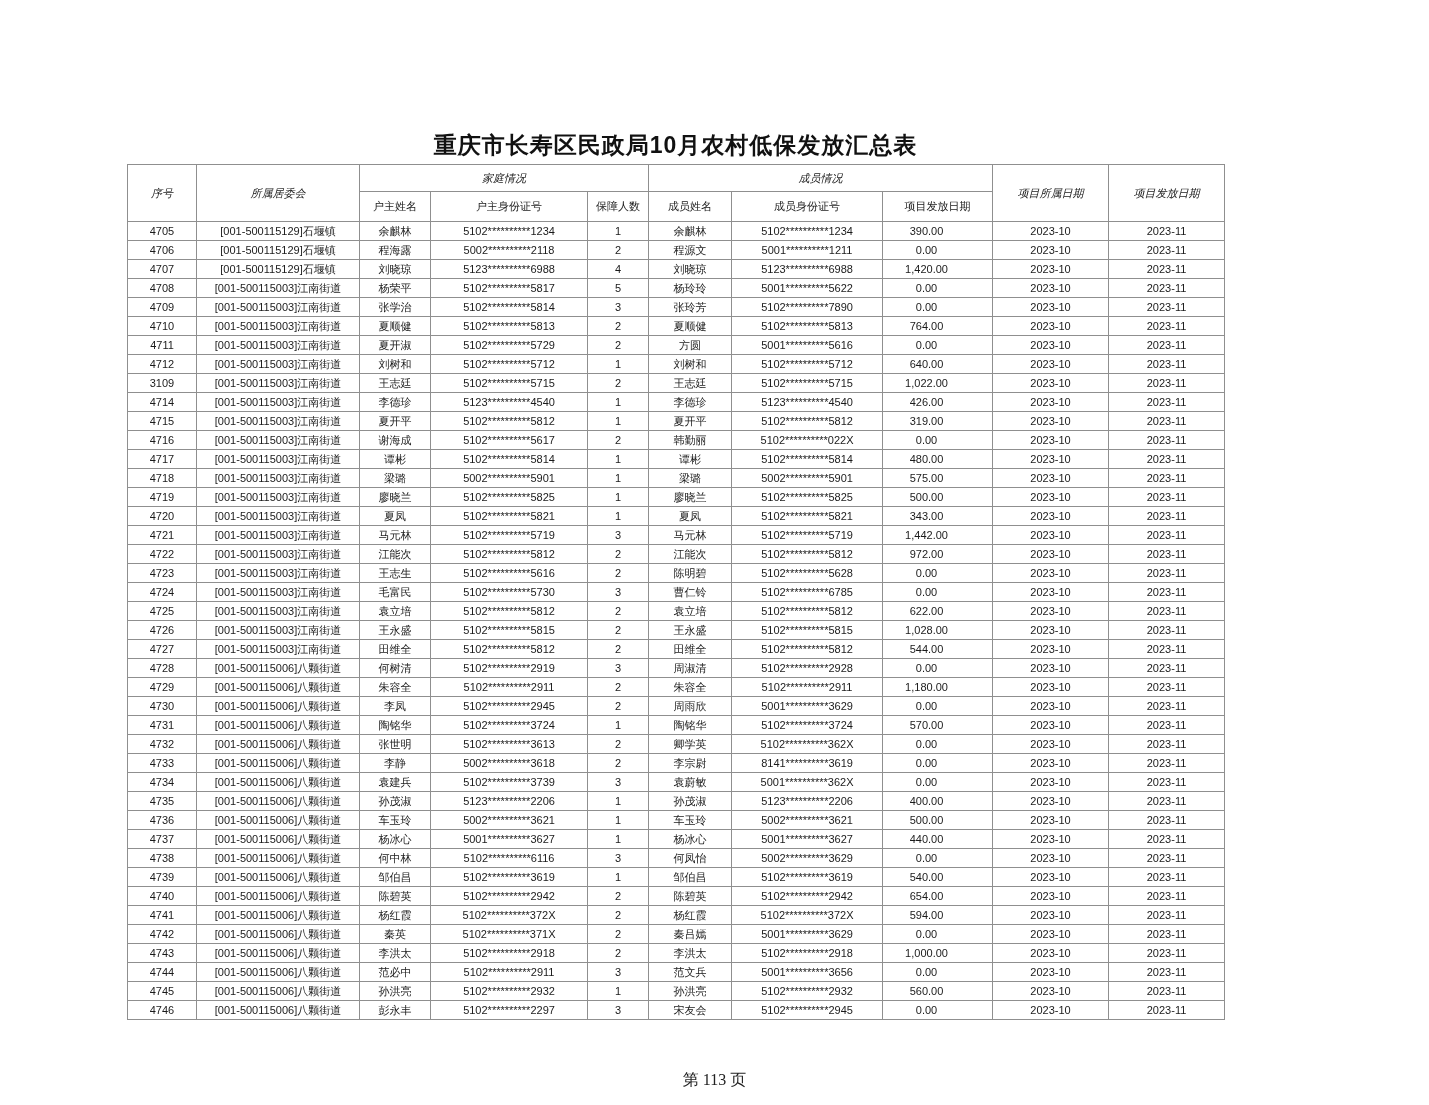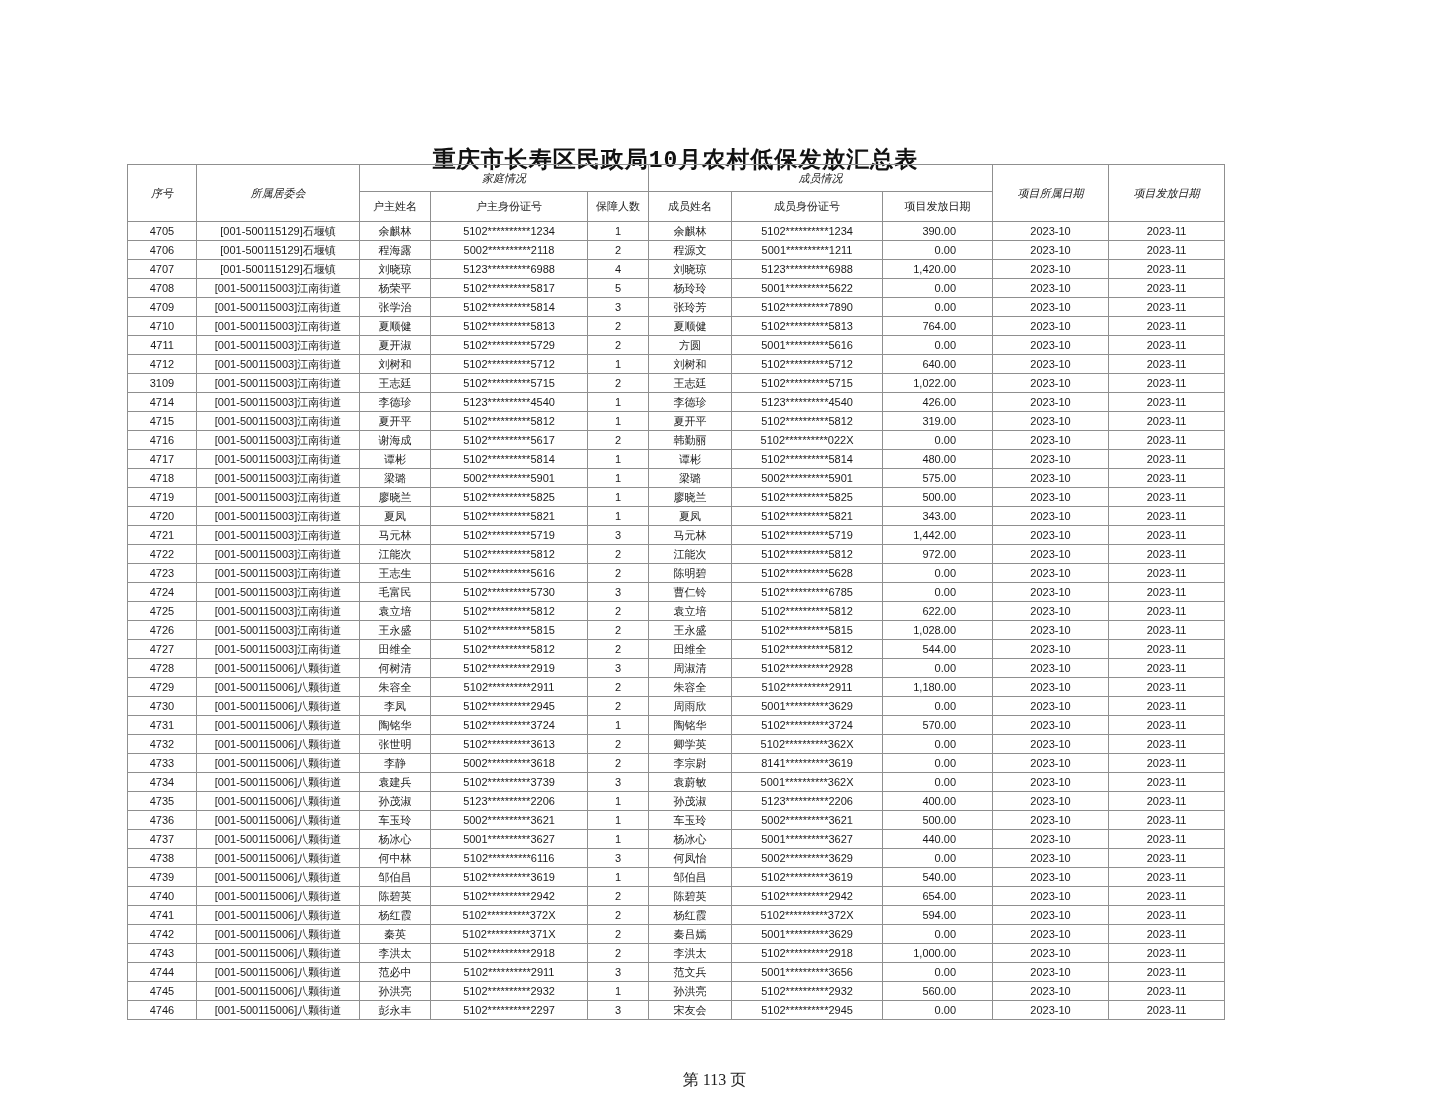--- a/index.html
+++ b/index.html
@@ -6,23 +6,23 @@
   .sheet{
     position:relative;
     width:1429px;height:1105px;
     background:#ffffff;
     font-family:"Liberation Sans","DejaVu Sans",sans-serif;
     color:#1a1a1a;
     overflow:hidden;
   }
   .doc-title{
     position:absolute;
-    left:127px;top:144px;width:1097px;
+    left:127px;top:130px;width:1097px;
     text-align:center;
-    font-family:Liberation Mono, monospace;
+    font-family:Liberation Sans, sans-serif;
     font-size:23px;
     font-weight:bold;
     letter-spacing:1px;
     color:#111;
   }
   table.grid{
     position:absolute;
     left:127px;top:164px;
     width:1097px;
     border-collapse:collapse;
@@ -35,21 +35,21 @@
     text-align:center;
     vertical-align:middle;
     padding:0 2px;
     overflow:hidden;
     white-space:nowrap;
     color:#1a1a1a;
   }
   table.grid thead tr.group-row th{height:26px;font-style:italic;}
   table.grid thead tr.sub-row th{height:29px;}
   table.grid tbody td{height:18px;line-height:18px;}
-  table.grid td.amt{text-align:right;padding-right:36px;padding-left:14px;}
+  table.grid td.amt{padding-right:36px;padding-left:14px;}
   .page-footer{
     position:absolute;
     left:0;right:0;
     top:1070px;
     text-align:center;
     font-family:"Liberation Serif","DejaVu Serif",serif;
     font-size:16px;
     color:#222;
   }
 </style>

